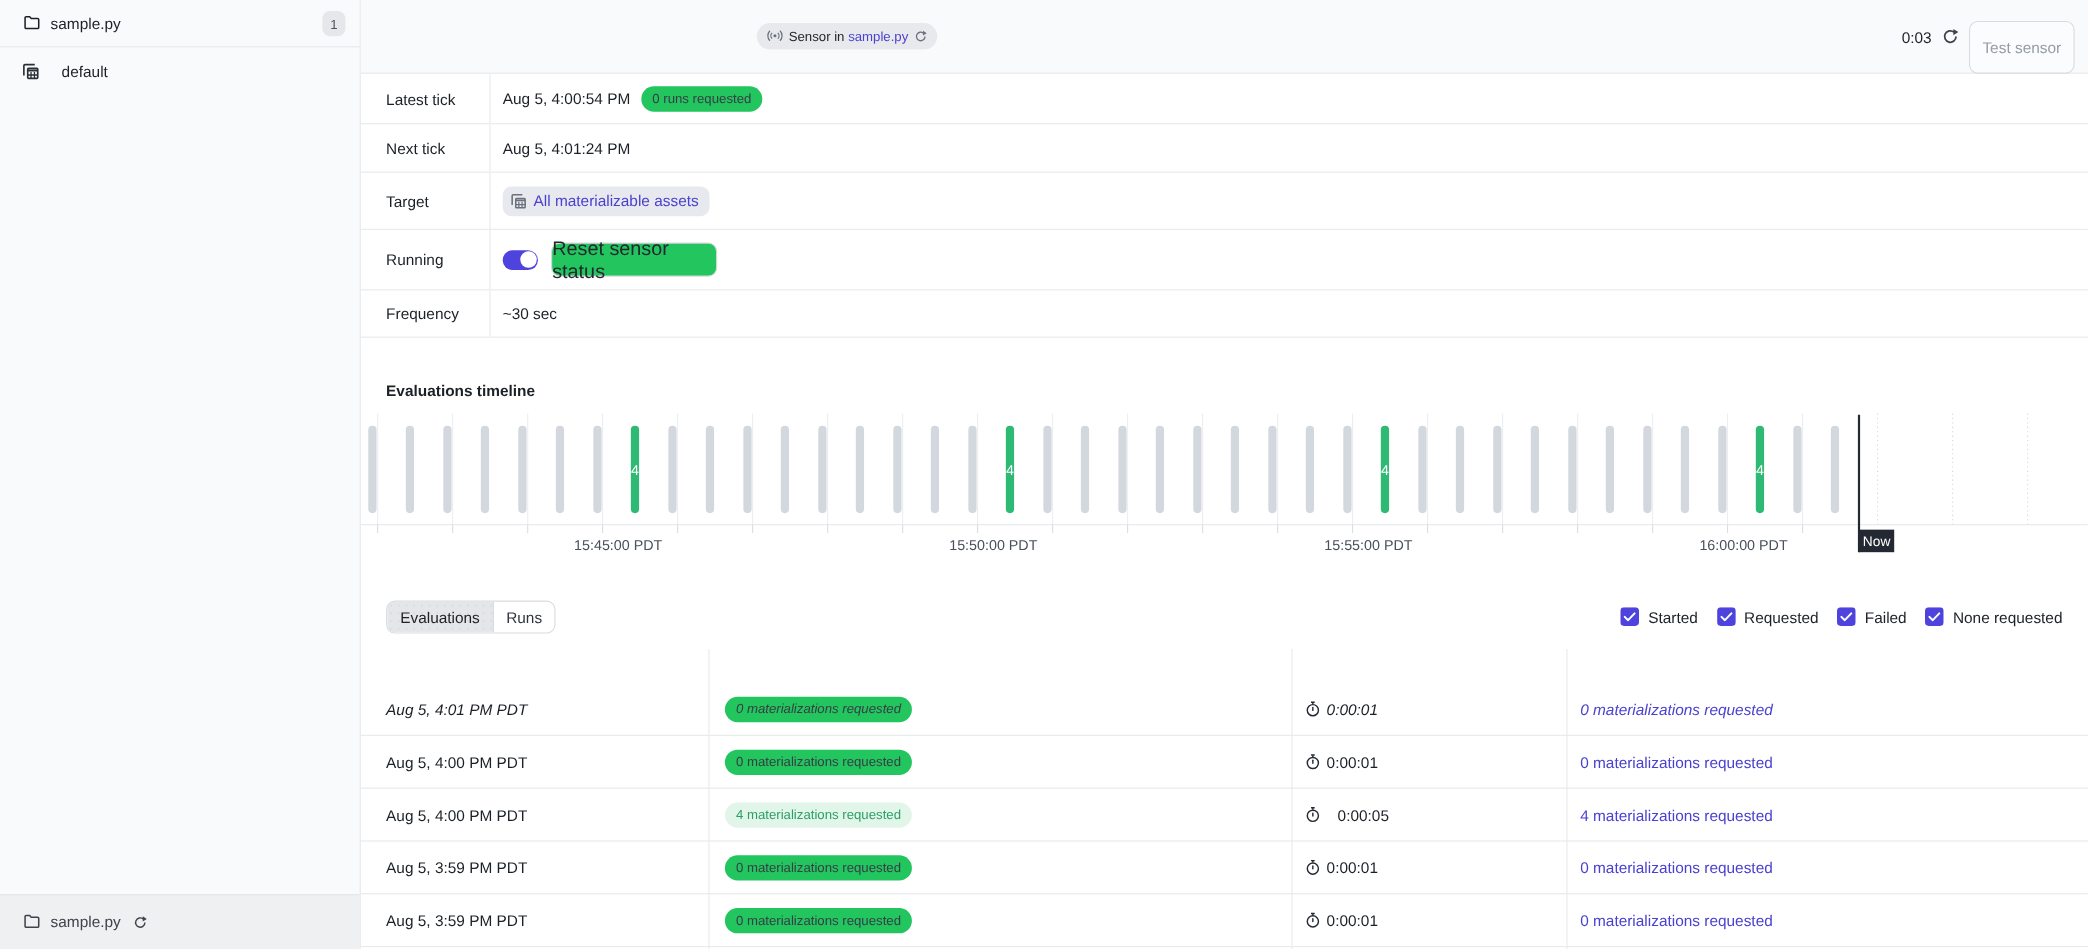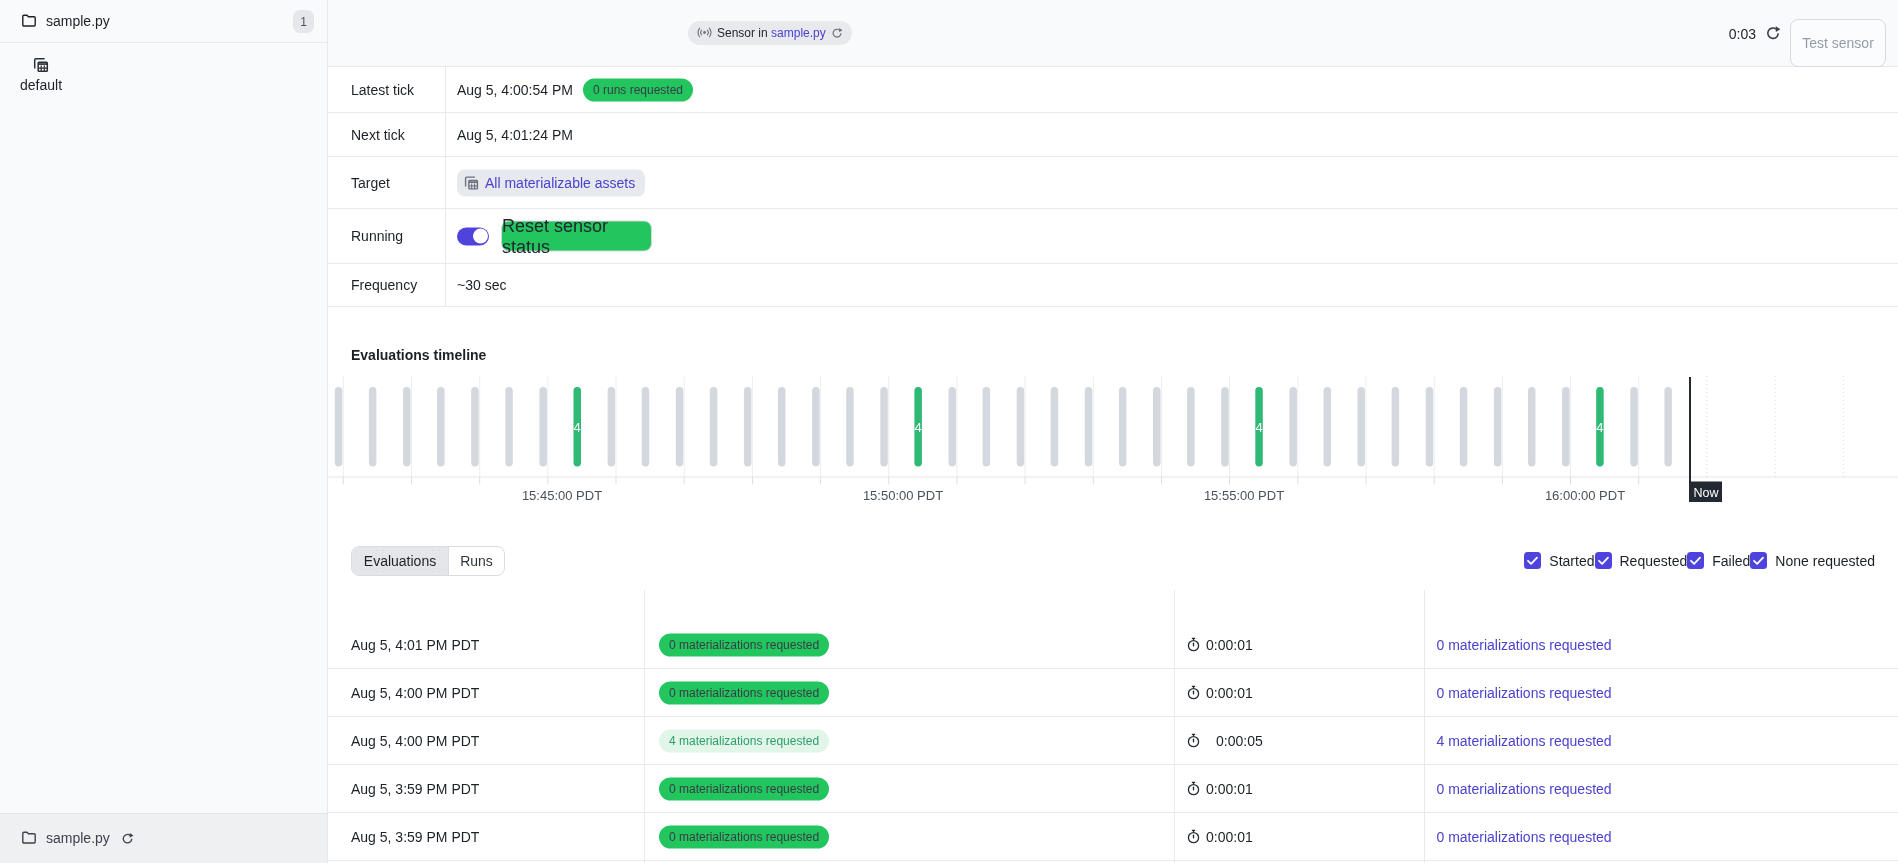--- a/index.html
+++ b/index.html
@@ -35,21 +35,21 @@
 #resetbtn { display:inline-flex; align-items:center; justify-content:center; width:151px; height:31px; border:1px solid #d5d8dd; border-radius:8px; background:#22c55e; font-size:18px; color:#23272e; }
 
 
 #tl-label { position:absolute; left:351px; top:347px; font-size:14px; font-weight:700; }
 #tlwrap { position:absolute; left:328px; top:370px; width:1570px; height:140px; }
 
 
 #tabs { position:absolute; left:351px; top:546px; height:30px; display:flex; border:1px solid #d8dbe1; border-radius:8px; overflow:hidden; background:#ffffff; }
 #tabs .tab1 { width:97px; background:#e4e6ea; background-image:radial-gradient(#d9dce0 0.8px, rgba(0,0,0,0) 0.9px); background-size:7px 7px; border-right:1px solid #d8dbe1; display:flex; align-items:center; justify-content:center; font-size:14px; color:#1c2127; }
 #tabs .tab2 { width:55px; display:flex; align-items:center; justify-content:center; font-size:14px; color:#30353d; }
-#filters { position:absolute; right:23px; top:552px; display:flex; align-items:center; }
+#filters { position:absolute; right:23px; top:552px; display:flex; gap:17px; align-items:center; }
 .cb { display:inline-flex; align-items:center; gap:8px; }
 .cb svg { display:block; }
 .cbl { font-size:14px; color:#1c2127; }
 
 
 #etable { position:absolute; left:328px; top:590px; width:1570px; height:273px; }
 #thead { position:absolute; top:0; left:0; width:1570px; height:31px; border-top:1px solid #e7e9ec; border-bottom:1px solid #e7e9ec; font-size:13px; color:#30353e; }
 .trow { position:absolute; left:0; width:1570px; height:48px; border-bottom:1px solid #e7e9ec; font-size:14px; }
 .c1,.c2,.c3,.c4 { position:absolute; top:50%; transform:translateY(-50%); }
 .c1 { left:23px; } .c2 { left:331px; } .c3 { left:858px; } .c4 { left:1108.5px; }
@@ -62,21 +62,21 @@
 <div id="sidebar">
   <div id="sb-top">
     <div class="sbrow" style="position:absolute;left:21px;top:13px;gap:9px;">
         <svg width="16" height="16" viewBox="0 0 16 16" fill="none">
           <path d="M1.8 3.2 C1.8 2.65 2.25 2.2 2.8 2.2 H6.0 L7.4 3.8 H13.2 C13.75 3.8 14.2 4.25 14.2 4.8 V12 C14.2 12.55 13.75 13 13.2 13 H2.8 C2.25 13 1.8 12.55 1.8 12 Z" stroke="#1c2127" stroke-width="1.4" stroke-linejoin="round"></path>
         </svg>
         <span>sample.py</span>
       </div>
     <div id="sb-badge">1</div>
   </div>
-  <div class="sbrow" style="position:absolute;left:20px;top:57px;gap:4px;flex-direction:column;">
+  <div class="sbrow" style="position:absolute;left:20px;top:57px;gap:20px;">
       <svg width="16" height="16" viewBox="0 0 16 16" fill="none">
         <path d="M11.6 1.7 H2.7 C2.15 1.7 1.7 2.15 1.7 2.7 V11.6" stroke="#2a2f38" stroke-width="1.5"></path>
         <rect x="5.2" y="5.2" width="9.1" height="9.1" rx="0.8" fill="#f9fafb" stroke="#2a2f38" stroke-width="1.5"></rect>
         <path d="M5.2 6.2 H14.3 V7.9 H5.2 Z" fill="#2a2f38"></path>
         <path d="M5.2 11.2 H14.3 M8.2 8.4 V14.3 M11.3 8.4 V14.3" stroke="#2a2f38" stroke-width="1.2"></path>
       </svg>
       <span>default</span>
     </div>
   <div id="sb-bottom">
     <div class="sbrow" style="position:absolute;left:21px;top:16px;gap:9px;color:#3e434c;">
@@ -289,21 +289,21 @@
         <path d="M4 8.8 L7.1 11.8 L13 5.6" stroke="#fff" stroke-width="1.8" fill="none" stroke-linecap="round" stroke-linejoin="round"></path>
       </svg>
       <span class="cbl">None requested</span>
     </span>
   </div>
 
 <div id="etable">
   <div class="vb" style="left:316px;"></div>
   <div class="vb" style="left:845.5px;"></div>
   <div class="vb" style="left:1096px;"></div>
-  <div class="trow" style="top:31px;">
+  <div class="trow" style="top:31px;font-style:italic;">
       <div class="c1">Aug 5, 4:01 PM PDT</div>
       <div class="c2"><span class="pill">0 materializations requested</span></div>
       <div class="c3"><svg width="15" height="15" viewBox="0 0 16 16" fill="none" style="vertical-align:-2px">
           <circle cx="8" cy="9.2" r="5.4" stroke="#262b33" stroke-width="1.4"></circle>
           <path d="M6.2 1.5 H9.8" stroke="#262b33" stroke-width="1.4"></path>
           <path d="M8 1.7 V3.4" stroke="#262b33" stroke-width="1.4"></path>
           <path d="M8 6.6 V9.4" stroke="#262b33" stroke-width="1.4" stroke-linecap="round"></path>
         </svg><span style="margin-left:5px">0:00:01</span></div>
       <div class="c4"><span class="link">0 materializations requested</span></div>
     </div>

